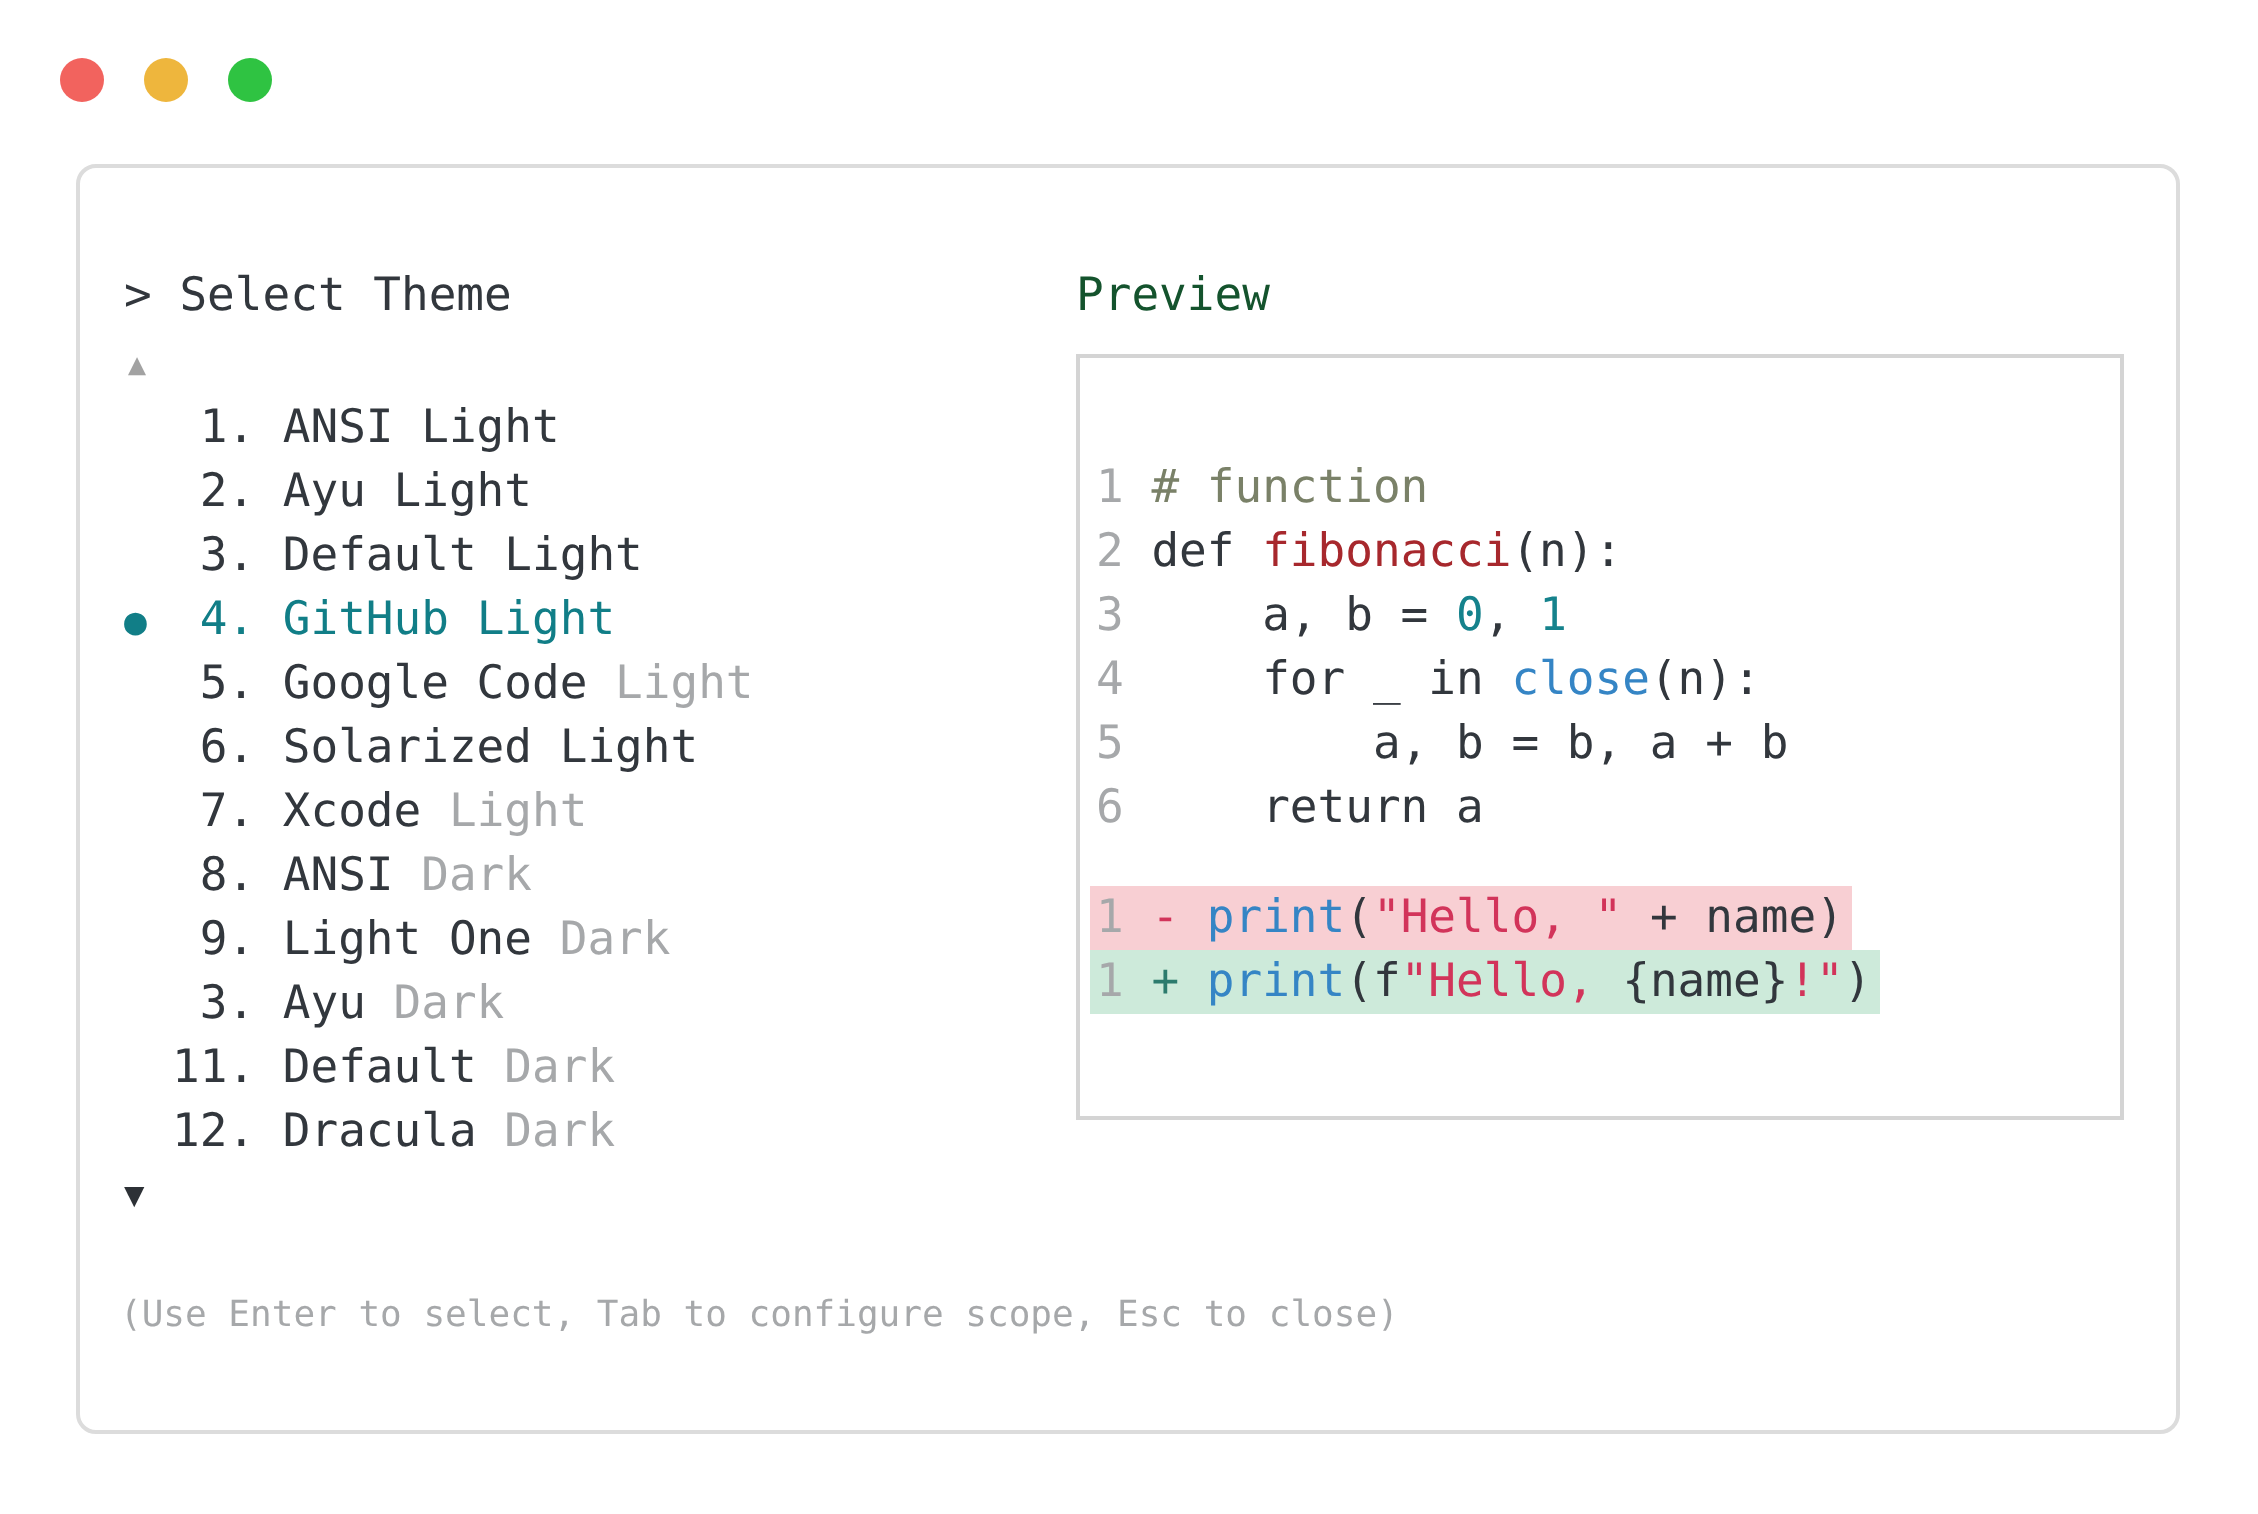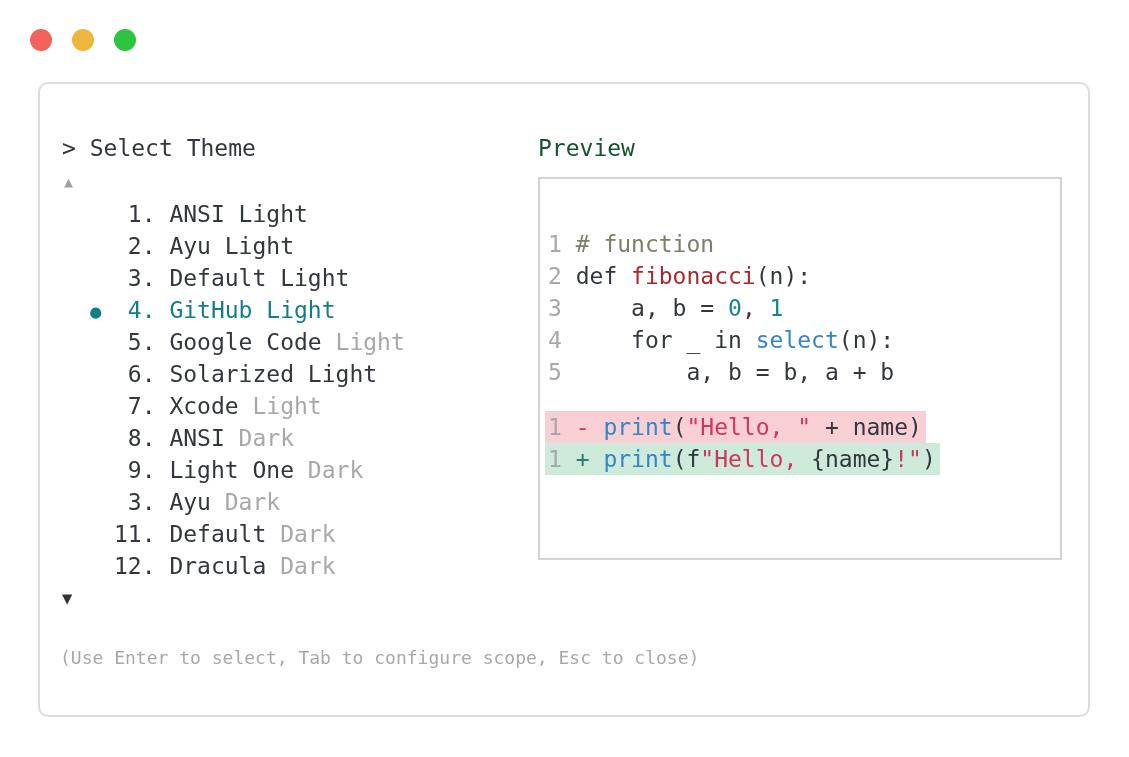--- a/index.html
+++ b/index.html
@@ -16,21 +16,21 @@
   .prompt-row { position:absolute; left:22px; top:48px; height:32px; line-height:32px;
                 font-size:23px; color:#32373d; white-space:pre; }
   .prompt-sym { display:inline-block; margin-right:1ch; }
 
   .arrow-up   { position:absolute; left:24px; top:82px;  height:32px; line-height:32px;
                 font-size:15px; color:#a2a2a2; }
   .arrow-down { position:absolute; left:22px; top:498px; height:32px; line-height:32px;
                 font-size:17px; color:#2d3136; }
 
   .theme-list { position:absolute; left:22px; top:114px; }
-  .theme-row  { height:32px; line-height:32px; font-size:23px; color:#32373d; white-space:pre;margin-left:28px; }
+  .theme-row  { height:32px; line-height:32px; font-size:23px; color:#32373d; white-space:pre; }
   .bullet { display:inline-block; width:24px; color:#117e87; font-size:19px; }
   .num    { display:inline-block; width:3ch; text-align:right; margin-right:1ch; }
   .tname  { margin-right:1ch; }
   .muted  { color:#a6a8aa; }
   .theme-row.selected, .theme-row.selected .tsuffix { color:#117e87; }
 
   .help-row { position:absolute; left:20px; top:558px; height:32px; line-height:32px;
               font-size:18px; color:#a6a8aa; white-space:pre; }
 
   .preview-label { position:absolute; left:498px; top:48px; height:32px; line-height:32px;
@@ -86,20 +86,21 @@
   <div class="arrow-down">▼</div>
 
   <div class="help-row">(Use Enter to select, Tab to configure scope, Esc to close)</div>
 
   <div class="preview-label">Preview</div>
 
   <div class="preview-box">
     <div class="code-line"><span class="ln">1</span><span class="tok-comment"># function</span></div>
     <div class="code-line"><span class="ln">2</span><span class="tok-plain">def </span><span class="tok-func">fibonacci</span><span class="tok-plain">(n):</span></div>
     <div class="code-line"><span class="ln">3</span><span class="tok-plain">    a, b = </span><span class="tok-number">0</span><span class="tok-plain">, </span><span class="tok-number">1</span></div>
-    <div class="code-line"><span class="ln">4</span><span class="tok-plain">    for _ in </span><span class="tok-builtin">select</span><span class="tok-plain">(n):</span></div>
+    <div class="code-line"><span class="ln">4</span><span class="tok-plain">    for _ in </span><span class="tok-builtin">close</span><span class="tok-plain">(n):</span></div>
     <div class="code-line"><span class="ln">5</span><span class="tok-plain">        a, b = b, a + b</span></div>
+    <div class="code-line"><span class="ln">6</span><span class="tok-plain">    return a</span></div>
     <div class="spacer"></div>
     <div class="diff-row"><span class="diff-line diff-removed"><span class="ln">1</span><span class="sign sign-minus">-</span><span class="tok-builtin">print</span><span class="tok-plain">(</span><span class="tok-string">"Hello, "</span><span class="tok-plain"> + name)</span></span></div>
     <div class="diff-row"><span class="diff-line diff-added"><span class="ln">1</span><span class="sign sign-plus">+</span><span class="tok-builtin">print</span><span class="tok-plain">(f</span><span class="tok-string">"Hello, </span><span class="tok-plain">{name}</span><span class="tok-string">!"</span><span class="tok-plain">)</span></span></div>
   </div>
 
 </div>
 
 </body></html>

